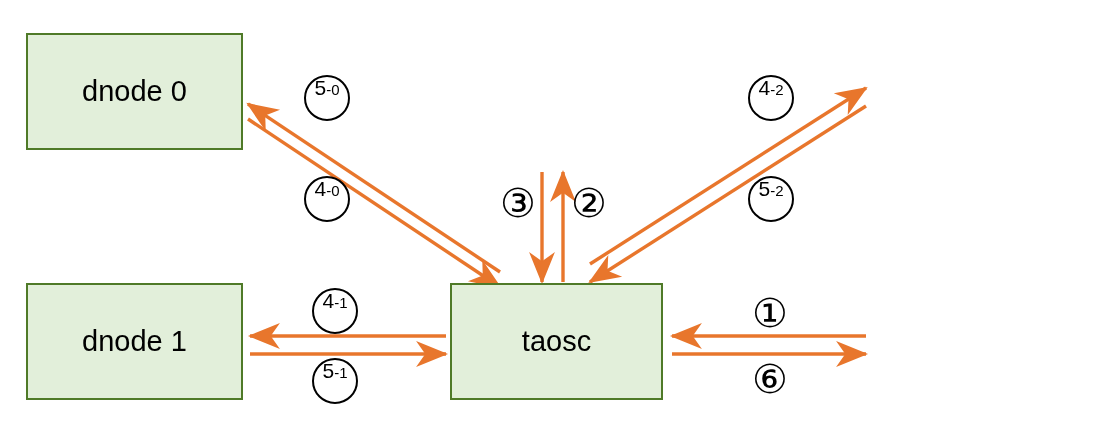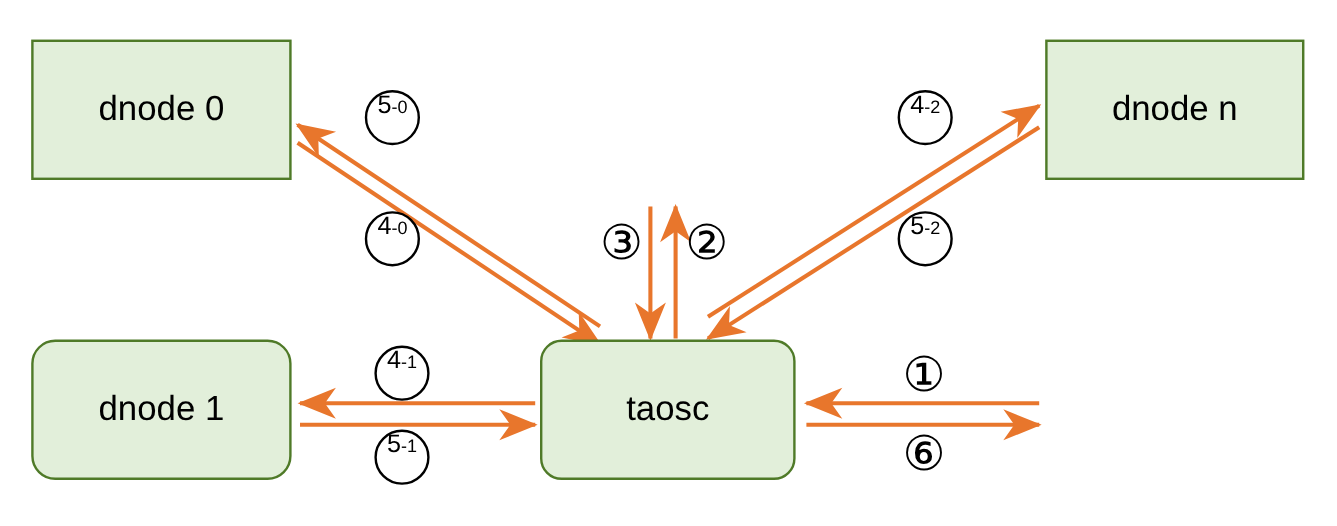--- a/index.html
+++ b/index.html
@@ -28,22 +28,22 @@
     font-size: 29px;
     color: #000000;
     font-family: "Liberation Sans", sans-serif;
     line-height: 1;
     letter-spacing: 0px;
   }
   
   #box-dnode0 { left: 26px;  top: 33px;  width: 217px; height: 117px; }
   #box-mnode  { left: 450px; top: 33px;  width: 213px; height: 117px; }
   #box-dnoden { left: 871px; top: 33px;  width: 216px; height: 117px; }
-  #box-dnode1 { left: 26px;  top: 283px; width: 217px; height: 117px; border-radius: 20px; }
-  #box-taosc  { left: 450px; top: 283px; width: 213px; height: 117px; border-radius: 18px; }
+  #box-dnode1 { left: 26px;  top: 283px; width: 217px; height: 117px; }
+  #box-taosc  { left: 450px; top: 283px; width: 213px; height: 117px; }
   #box-app    { left: 871px; top: 283px; width: 216px; height: 117px; }
 
   #arrow-layer {
     position: absolute;
     left: 0; top: 0;
     width: 1114px;
     height: 438px;
     pointer-events: none;
   }
 
@@ -121,23 +121,20 @@
 
     <line x1="866" y1="336" x2="672" y2="336" stroke="#E8762C" stroke-width="3.4" marker-end="url(#ah)"></line>
     <line x1="672" y1="354" x2="866" y2="354" stroke="#E8762C" stroke-width="3.4" marker-end="url(#ah)"></line>
   </svg>
 
   <div class="node-box" id="box-dnode0">
     <span class="node-label">dnode 0</span>
   </div>
 
 
-  <div class="node-box" id="box-dnoden">
-    <span class="node-label">dnode n</span>
-  </div>
 
   <div class="node-box" id="box-dnode1">
     <span class="node-label">dnode 1</span>
   </div>
 
   <div class="node-box" id="box-taosc">
     <span class="node-label">taosc</span>
   </div>
 
 

